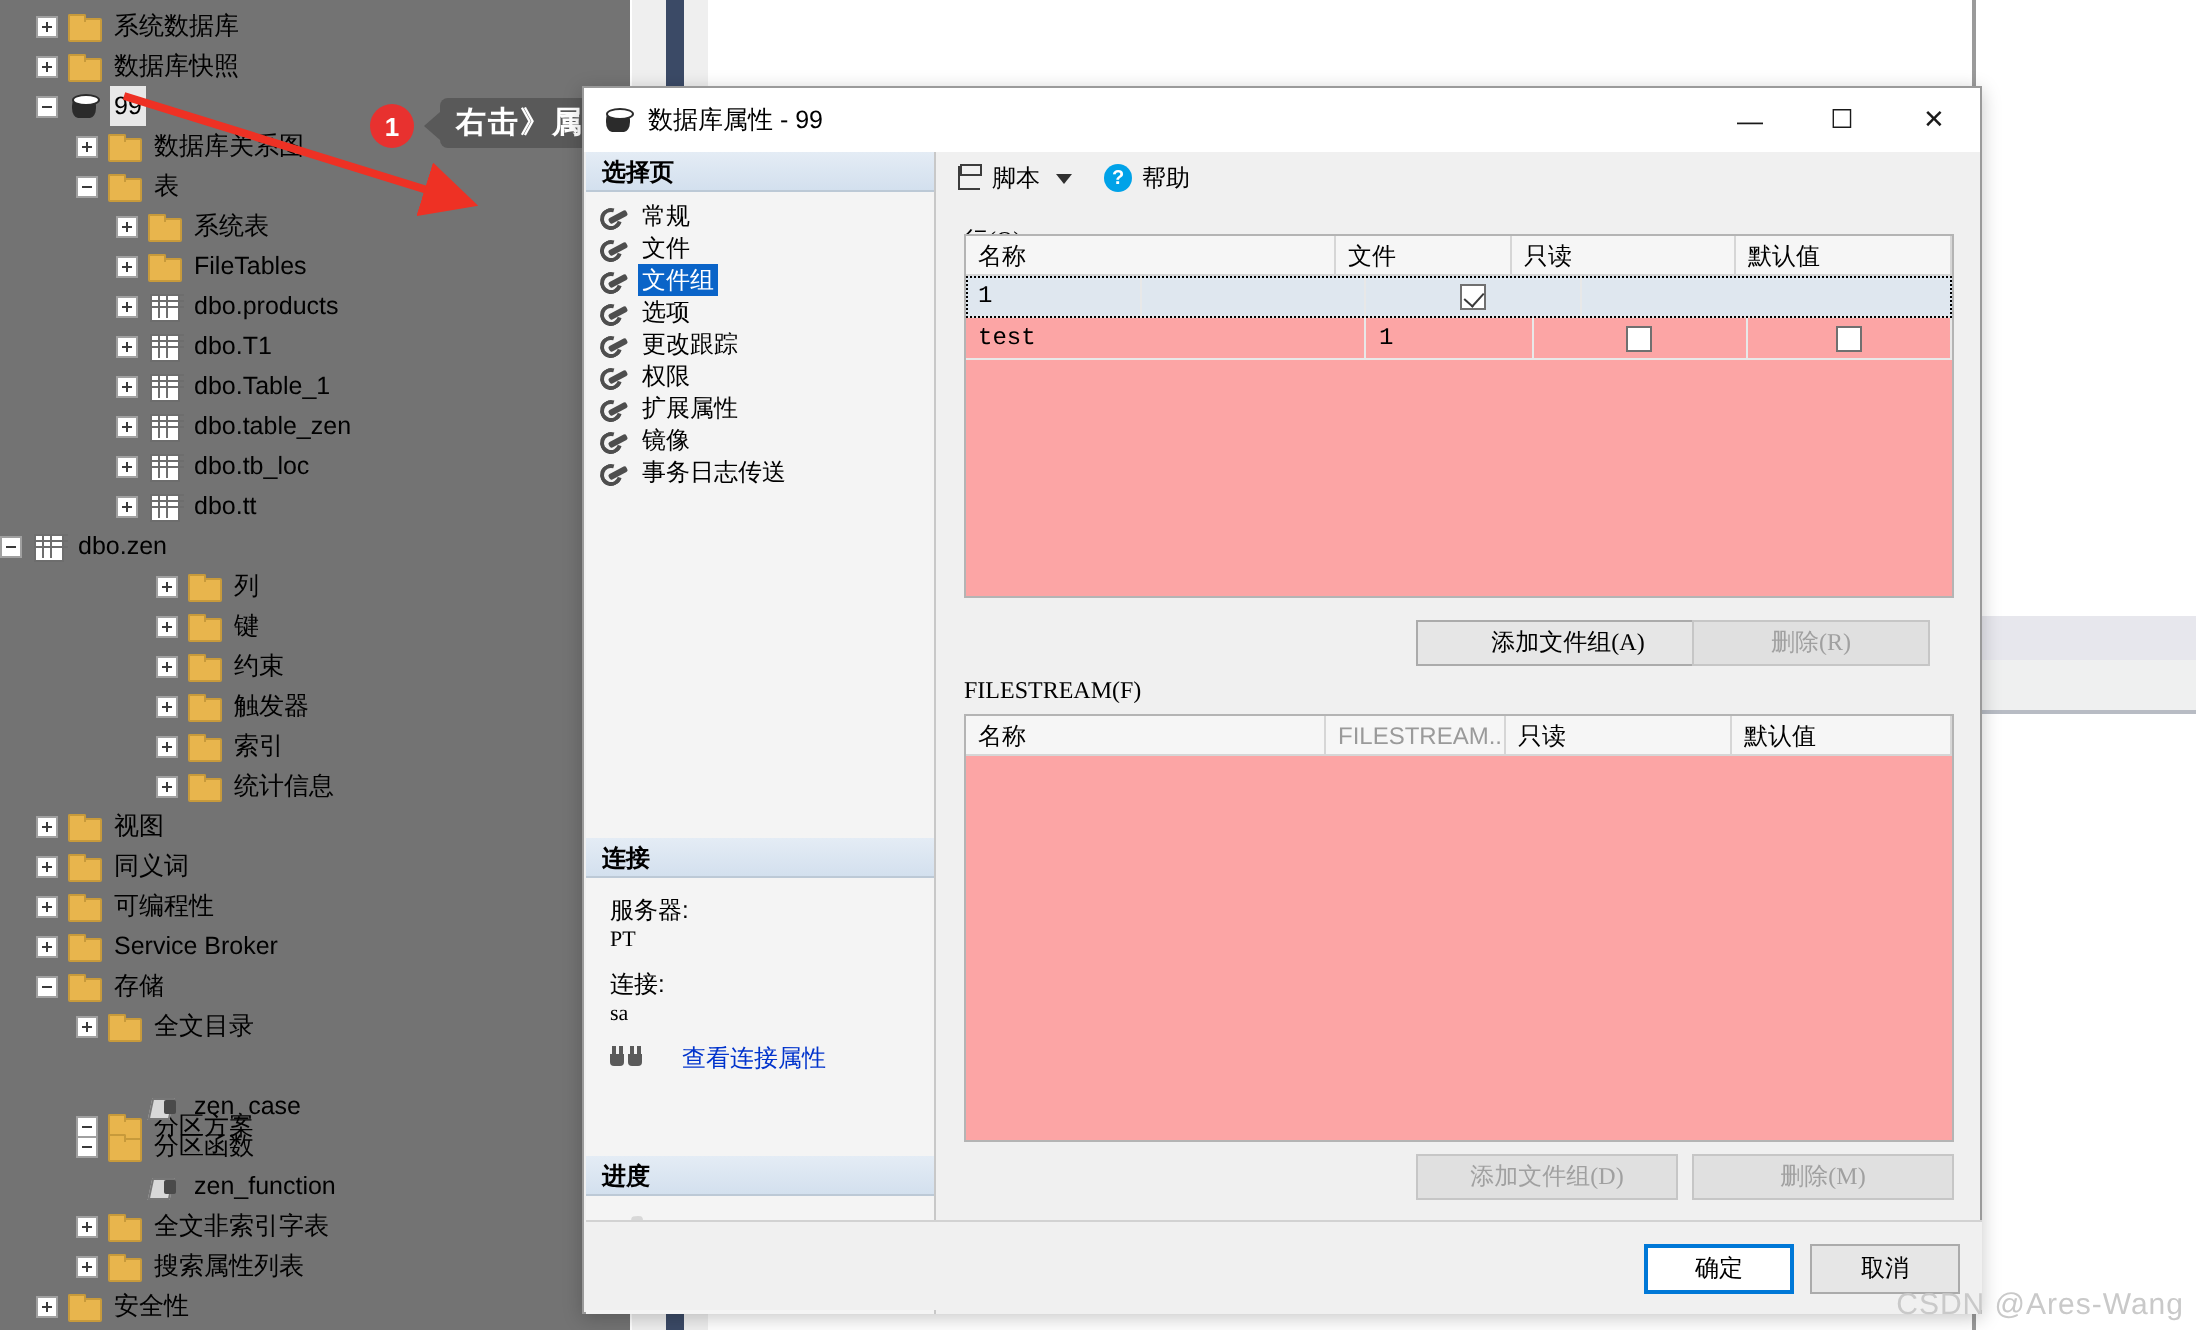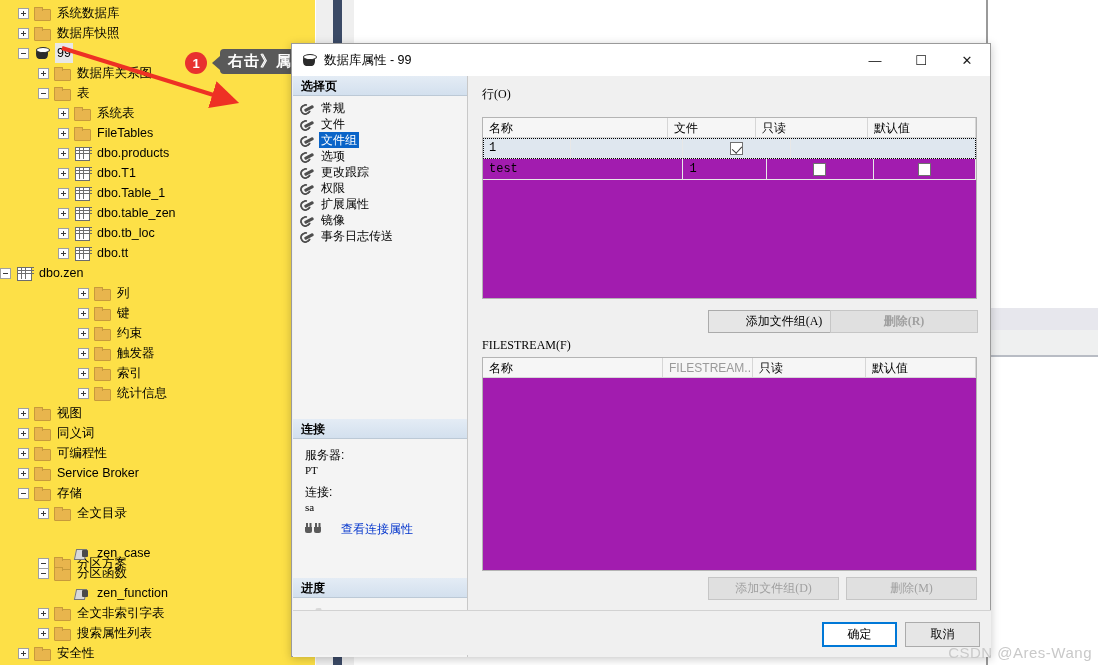--- a/index.html
+++ b/index.html
@@ -10,21 +10,21 @@
     background: #ffffff;
     font-family: "Liberation Sans", "DejaVu Sans", sans-serif;
     font-size: 12px;
     color: #000;
   }
   #root { position: relative; width: 1098px; height: 665px; }
 
   
   .tree {
     position: absolute; left: 0; top: 0; width: 315px; height: 665px;
-    background: #fde047;
+    background: #737373;
   }
   .tree-row {
     position: absolute; left: 0; height: 20px; line-height: 20px;
     white-space: nowrap; font-size: 12.5px; color: #000;
     display: flex; align-items: center;
   }
   .expander {
     width: 11px; height: 11px; border: 1px solid #a0a0a0; background: #fff;
     display: inline-block; position: relative; margin-right: 5px; flex: 0 0 auto;
   }
@@ -204,21 +204,21 @@
   .caret { width: 0; height: 0; border-left: 4px solid transparent; border-right: 4px solid transparent;
            border-top: 5px solid #303030; margin: 0 7px 0 3px; }
   .helpq {
     width: 14px; height: 14px; border-radius: 50%; background: #00a2e8; color: #fff;
     font-size: 10px; font-weight: bold; display: flex; align-items: center; justify-content: center;
     margin-left: 4px;
   }
   .field-label { font-size: 12px; margin: 10px 0 0 14px; font-family: "Liberation Serif", serif; }
 
   .grid {
-    position: absolute; background: #a21caf; border: 1px solid #b4b4b4;
+    position: absolute; background: #fca5a5; border: 1px solid #b4b4b4;
   }
   .grid-head { display: flex; height: 20px; background: #f6f6f6; border-bottom: 1px solid #d6d6d6; }
   .gh {
     line-height: 20px; padding-left: 6px; font-size: 12px; color: #000;
     border-right: 1px solid #d6d6d6; overflow: hidden; white-space: nowrap;
   }
   .gh.muted { color: #9a9a9a; }
   .grid-row { display: flex; height: 21px; border-bottom: 1px solid #e8e8e8; }
   .grid-row.sel { background: #dfe7ef; outline: 1px dotted #000; outline-offset: -1px; }
   .gc {
@@ -537,20 +537,27 @@
 
       <div class="sect-hd" style="position:absolute;left:0;top:502px;width:100%;">进度</div>
       <div class="prog-body" style="position:absolute;left:0;top:522px;width:100%;">
         <div class="spinner"></div>
         <div>就绪</div>
       </div>
     </div>
 
     <div class="rightpane">
 
+      <div class="toolbar">
+        <span class="script-icon"></span>
+        <span class="tb-text">脚本</span>
+        <span class="caret"></span>
+        <span class="helpq">?</span>
+        <span class="tb-text">帮助</span>
+      </div>
 
       <div class="field-label">行(O)</div>
 
       <div class="grid" style="left:14px;top:41px;width:495px;height:182px;">
         <div class="grid-head" id="fg-head">
             <div class="gh" style="width: 185px;">名称</div>
             <div class="gh" style="width: 88px;">文件</div>
             <div class="gh" style="width: 112px;">只读</div>
             <div class="gh" style="width: 108px;">默认值</div>
           </div>
@@ -569,21 +576,21 @@
                 <span class="cbx"></span>
               </div>
               <div class="gc center" style="width: 108px;">
                 <span class="cbx"></span>
               </div>
             </div>
           </div>
       </div>
 
       <div class="btn" style="position:absolute;left:240px;top:234px;width:152px;">添加文件组(A)</div>
-      <div class="btn disabled" style="position:absolute;left:362px;top:234px;width:148px;font-weight:bold;">删除(R)</div>
+      <div class="btn disabled" style="position:absolute;left:378px;top:234px;width:119px;">删除(R)</div>
 
       <div class="field-label" style="margin:0;position:absolute;left:14px;top:262px;">FILESTREAM(F)</div>
 
       <div class="grid" style="left:14px;top:281px;width:495px;height:214px;">
         <div class="grid-head" id="fs-head">
             <div class="gh" style="width: 180px;">名称</div>
             <div class="gh muted" style="width: 90px;">FILESTREAM...</div>
             <div class="gh" style="width: 113px;">只读</div>
             <div class="gh" style="width: 110px;">默认值</div>
           </div>

